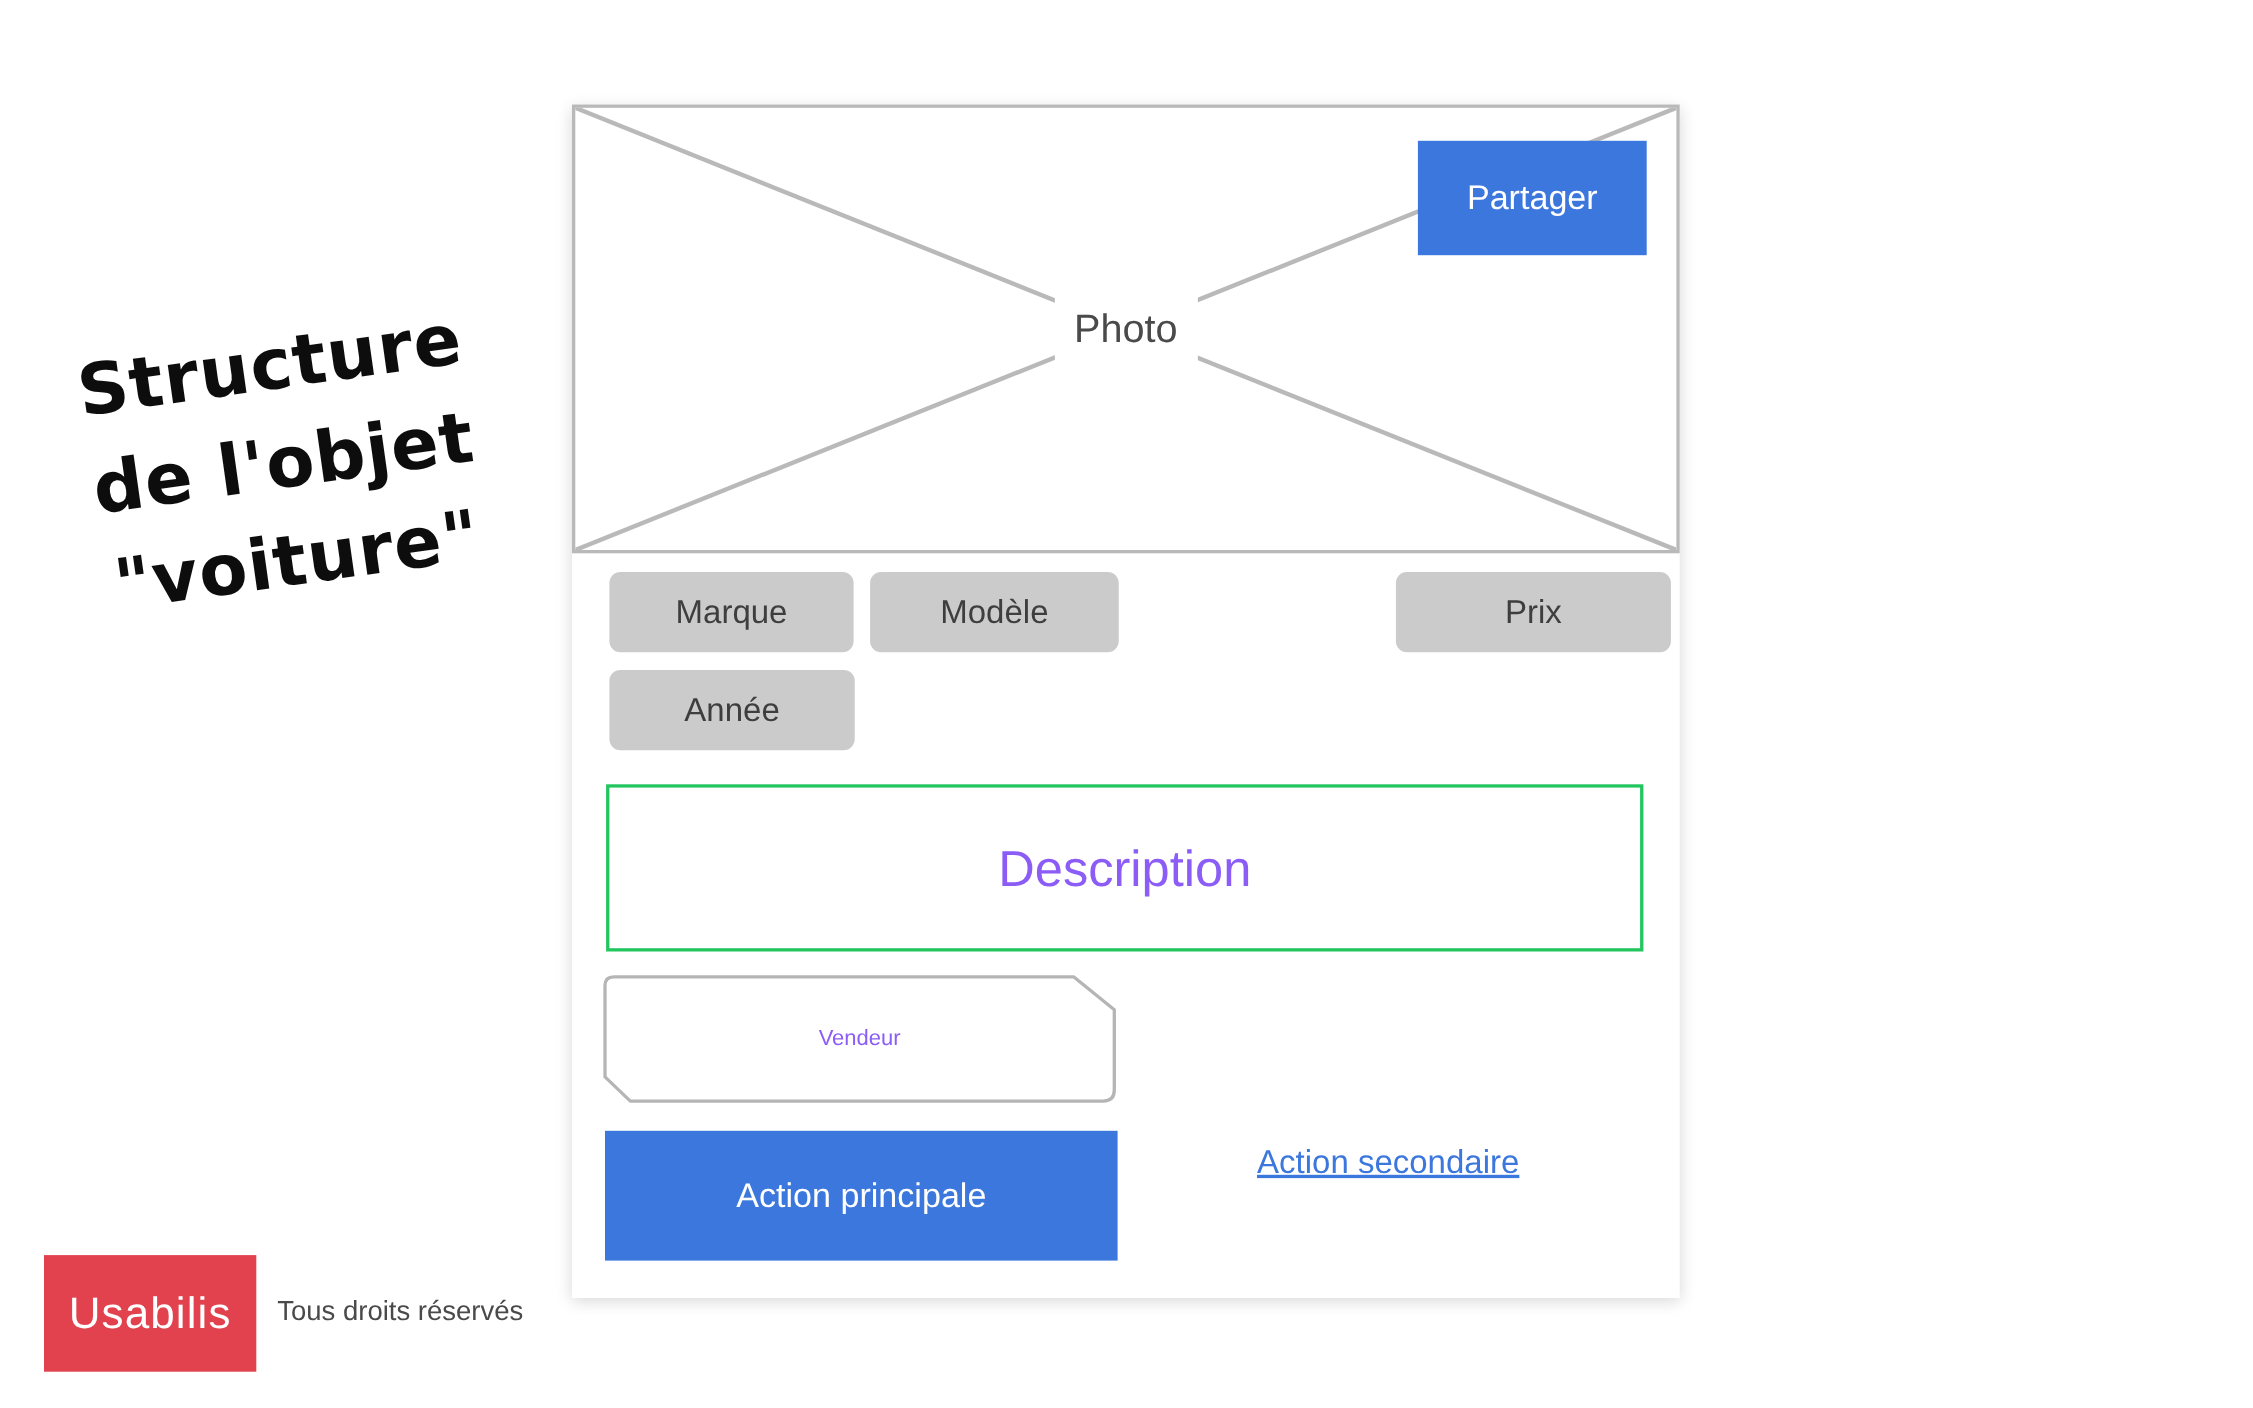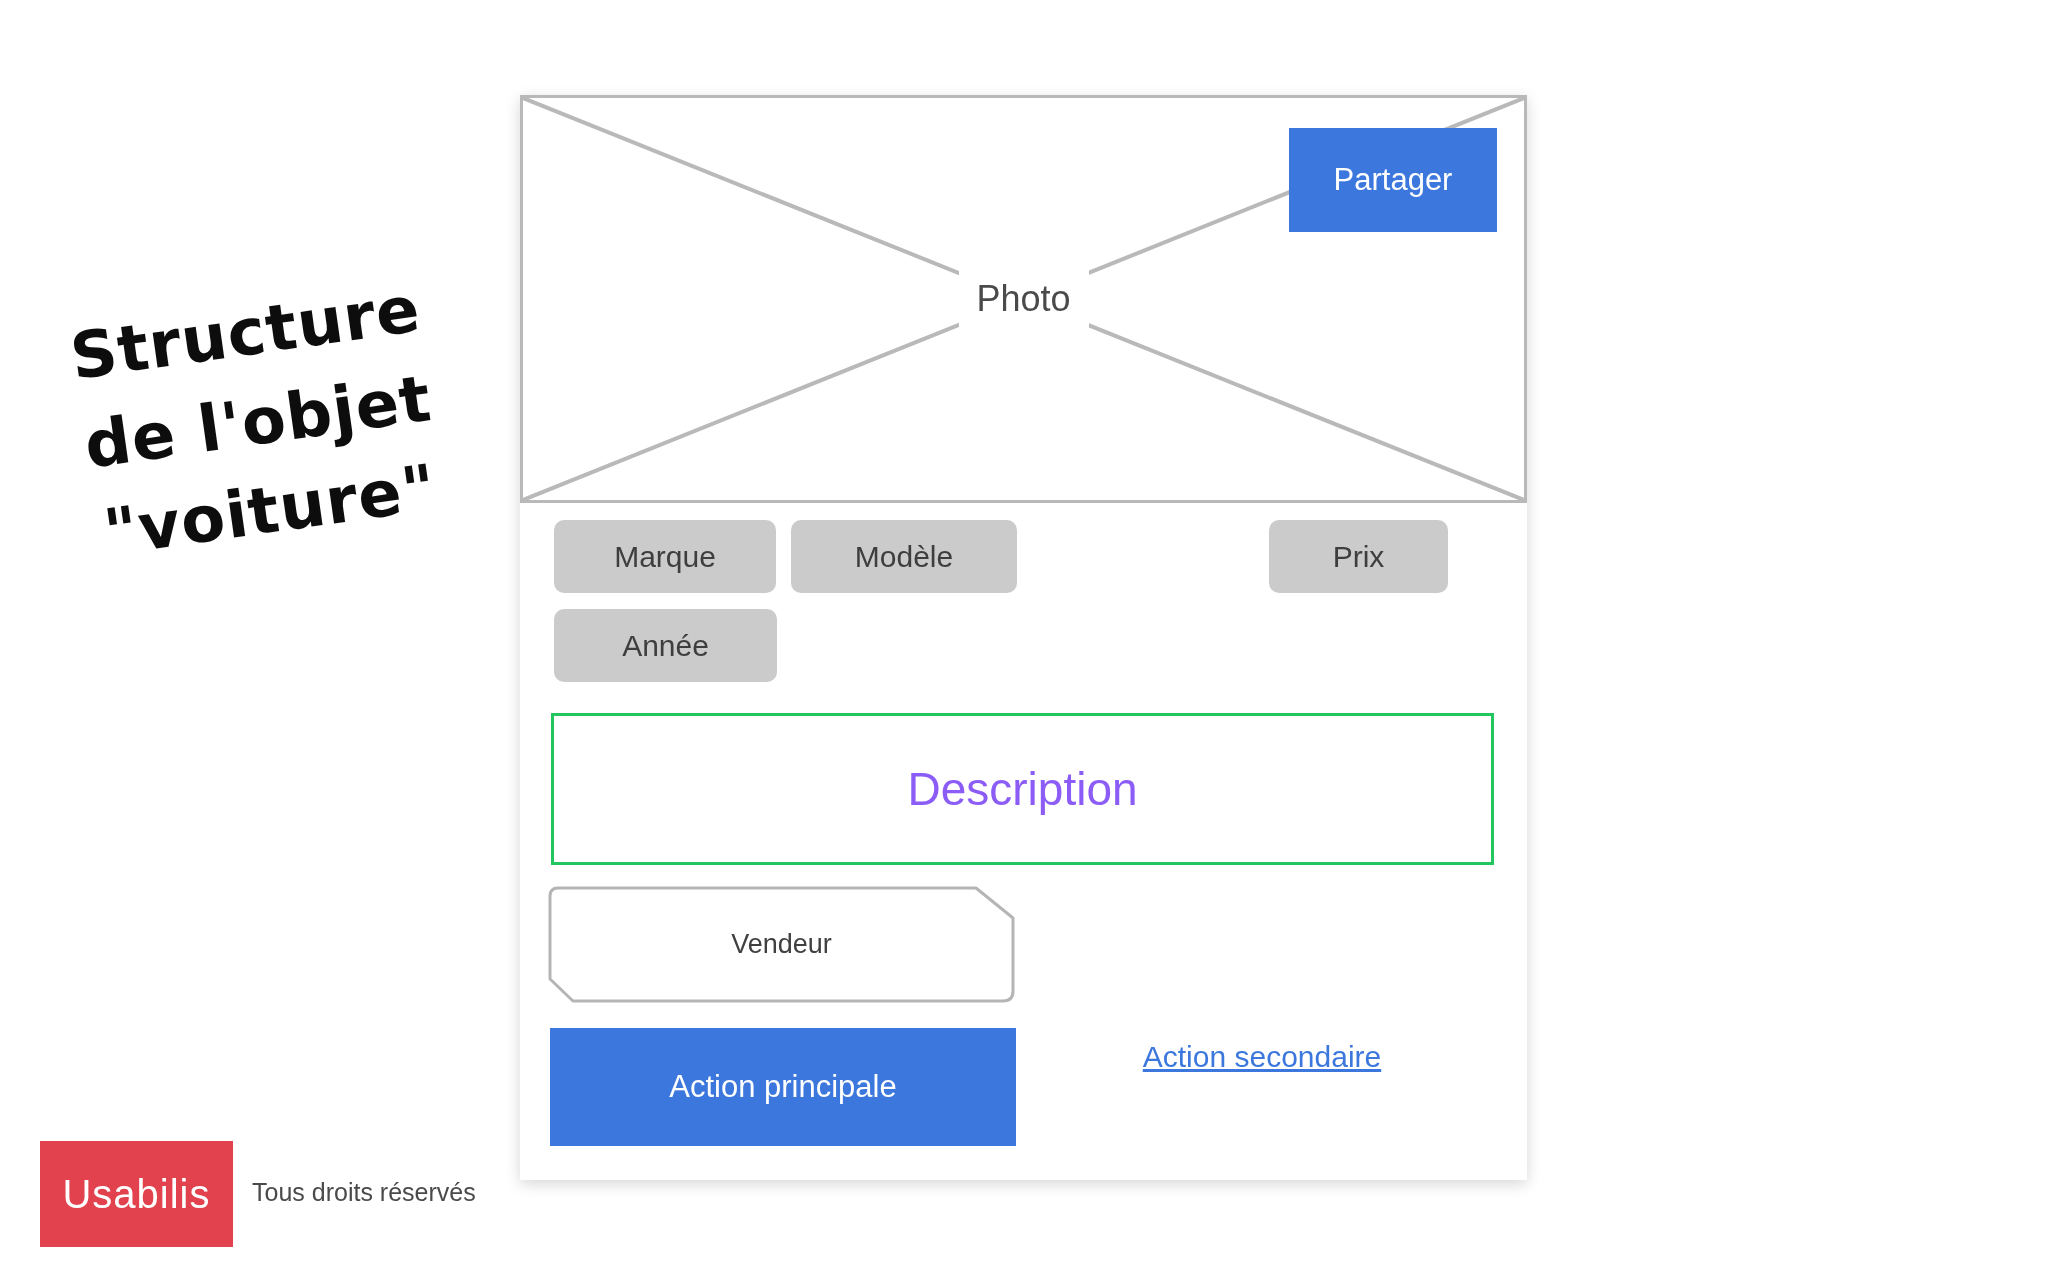--- a/index.html
+++ b/index.html
@@ -84,21 +84,21 @@
     background: #cbcbcb;
     border-radius: 10px;
     color: #3e3e3e;
     font-size: 30px;
     display: flex;
     align-items: center;
     justify-content: center;
   }
   .tag-marque  { left: 34px;  top: 425px; width: 222px; }
   .tag-modele  { left: 271px; top: 425px; width: 226px; }
-  .tag-prix    { left: 749px; top: 425px; width: 179px; }
+  .tag-prix    { left: 749px; top: 425px; width: 250px; }
   .tag-annee   { left: 34px;  top: 514px; width: 223px; }
   .tag-type    { left: 271px; top: 514px; width: 226px; }
   .tag-energie { left: 512px; top: 514px; width: 224px; }
 
   
   .desc-box {
     position: absolute;
     left: 31px; top: 618px;
     width: 943px; height: 152px;
     box-sizing: border-box;
@@ -117,22 +117,22 @@
     left: 28px; top: 791px;
     width: 467px; height: 117px;
   }
   .vendor-box svg { position: absolute; left: 0; top: 0; }
   .vendor-label {
     position: absolute;
     left: 0; top: 0; right: 0; bottom: 0;
     display: flex;
     align-items: center;
     justify-content: center;
-    font-size: 27px;
-    color: #404040;
+    font-size: 20px;
+    color: #8b5cf6;
   }
 
   
   .primary-btn {
     position: absolute;
     left: 30px; top: 933px;
     width: 466px; height: 118px;
     background: #3b77dc;
     color: #ffffff;
     font-size: 31px;

